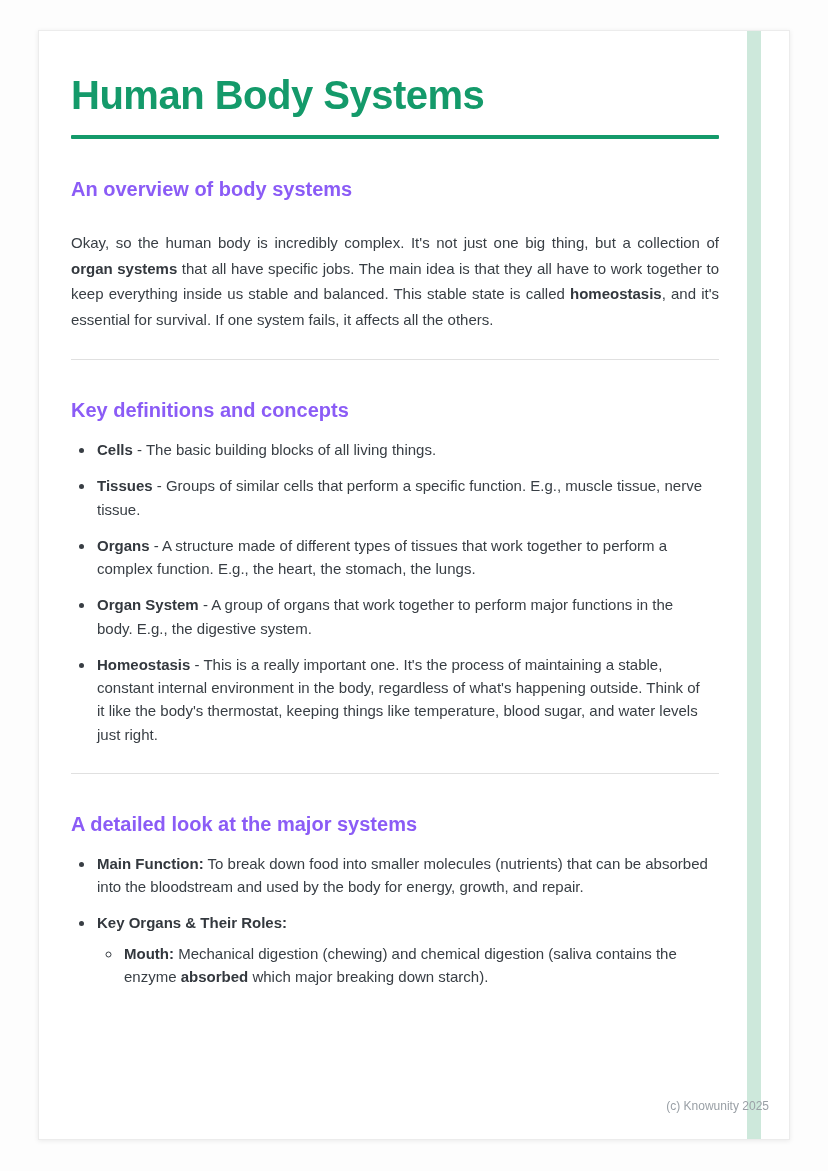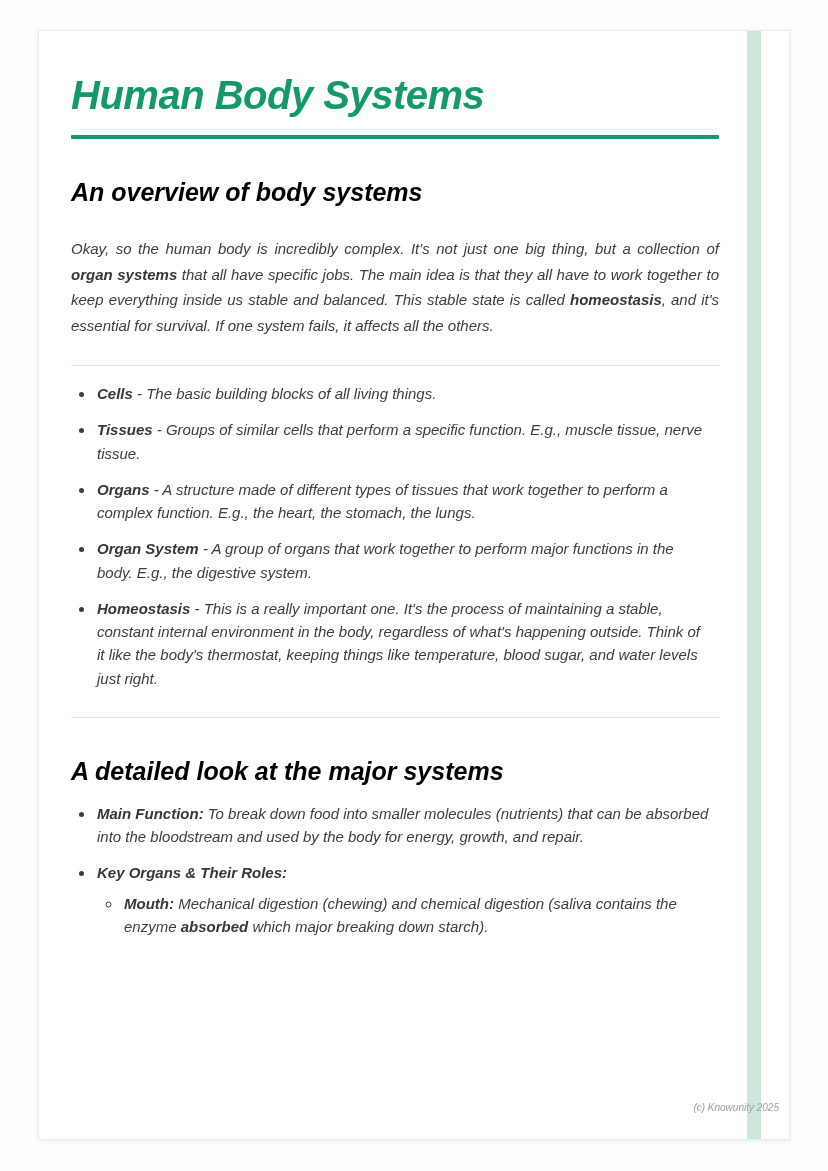--- a/index.html
+++ b/index.html
@@ -7,21 +7,20 @@
     padding: 0;
     background: #fdfdfd;
     font-family: "Liberation Sans", "DejaVu Sans", sans-serif;
   }
   .canvas {
     width: 828px;
     height: 1171px;
     overflow: hidden;
     position: relative;
     background: #fdfdfd;
-    font-style: italic;
   }
   .page {
     position: absolute;
     left: 38px;
     top: 30px;
     width: 752px;
     height: 1110px;
     background: #ffffff;
     border: 1px solid #ececec;
     box-shadow: 0 1px 5px rgba(0,0,0,0.08);
@@ -54,24 +53,24 @@
     letter-spacing: -0.5px;
   }
   .title-rule {
     height: 4px;
     background: #149a6a;
     margin-top: 18px;
     border-radius: 1px;
   }
   h2.section-heading {
     margin: 38px 0 16px 0;
-    font-size: 25px;
+    font-size: 20px;
     line-height: 1.2;
     font-weight: 700;
-    color: #000000;
+    color: #8b5cf6;
   }
   h3.sub-heading {
     margin: 28px 0 14px 0;
     font-size: 18.5px;
     line-height: 1.2;
     font-weight: 700;
     color: #149a6a;
   }
   p.para {
     margin: 29px 0 0 0;
@@ -101,24 +100,24 @@
     padding: 0 0 0 25px;
     list-style: circle;
   }
   ul.sub-list > li {
     margin-bottom: 4px;
     padding-left: 2px;
   }
   strong { font-weight: 700; color: #33383e; }
   .footer-note {
     position: absolute;
-    right: 10px;
+    right: 20px;
     bottom: 26px;
     z-index: 3;
-    font-size: 10px;
+    font-size: 12px;
     color: #9aa0a6;
   }
 </style>
 </head>
 <body>
 
 <div class="canvas">
   <div class="page">
     <div class="ribbon"></div>
 
@@ -126,20 +125,21 @@
 
       <h1 class="doc-title">Human Body Systems</h1>
       <div class="title-rule"></div>
 
       <h2 class="section-heading">An overview of body systems</h2>
 
       <p class="para"><span>Okay, so the human body is incredibly complex. It's not just one big thing, but a collection of </span><strong>organ systems</strong><span> that all have specific jobs. The main idea is that they all have to work together to keep everything inside us stable and balanced. This stable state is called </span><strong>homeostasis</strong><span>, and it's essential for survival. If one system fails, it affects all the others.</span></p>
 
       <hr class="divider">
 
+      <h2 class="section-heading">Key definitions and concepts</h2>
 
       <ul class="bullet-list">
         <li><strong>Cells</strong><span> - The basic building blocks of all living things.</span></li>
         <li><strong>Tissues</strong><span> - Groups of similar cells that perform a specific function. E.g., muscle tissue, nerve tissue.</span></li>
         <li><strong>Organs</strong><span> - A structure made of different types of tissues that work together to perform a complex function. E.g., the heart, the stomach, the lungs.</span></li>
         <li><strong>Organ System</strong><span> - A group of organs that work together to perform major functions in the body. E.g., the digestive system.</span></li>
         <li><strong>Homeostasis</strong><span> - This is a really important one. It's the process of maintaining a stable, constant internal environment in the body, regardless of what's happening outside. Think of it like the body's thermostat, keeping things like temperature, blood sugar, and water levels just right.</span></li>
       </ul>
 
       <hr class="divider">

